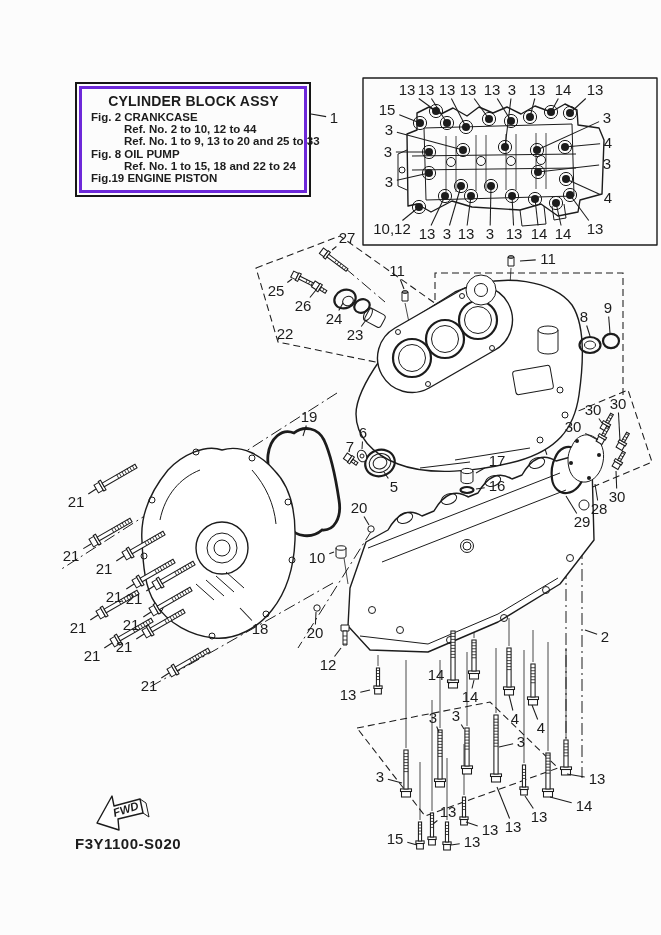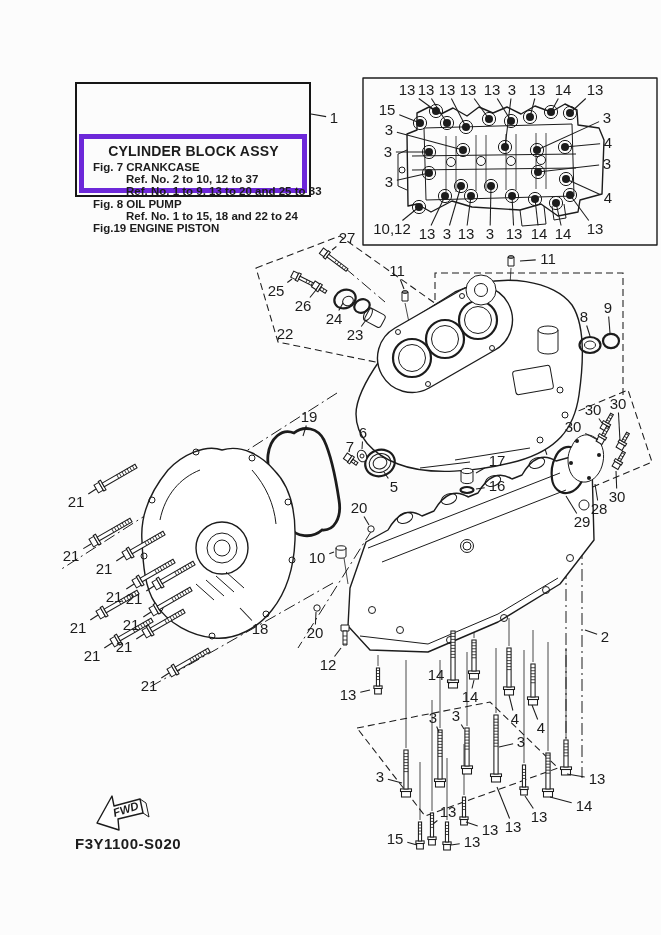--- a/index.html
+++ b/index.html
@@ -19,38 +19,38 @@
   .pf {fill:#fff;stroke:#1c1c1c;stroke-width:1.05;}
   .th {stroke:#1c1c1c;stroke-width:.8;}
   .ld {stroke:#1c1c1c;stroke-width:1.05;}
   .cl {font:15px "Liberation Sans",sans-serif;fill:#1c1c1c;text-anchor:middle;}
   .dotf{fill:#1c1c1c;}
   .dotr{fill:none;stroke:#1c1c1c;stroke-width:1;}
   
   .info-box{position:absolute;left:75px;top:82px;width:236px;height:115px;
             border:2px solid #161616;background:#fcfcfc;box-sizing:border-box;}
   .info-inner{position:absolute;left:2px;top:2px;right:2px;bottom:2px;
-              border:5px solid #6d28d9;padding:3px 4px 0 5px;box-sizing:border-box;margin-top:48px;}
+              border:3px solid #6d28d9;padding:3px 4px 0 5px;box-sizing:border-box;}
   .info-title{text-align:center;font-size:14px;font-weight:bold;letter-spacing:.2px;margin:1px 0 2px 0;}
   .fig-line{font-size:11.5px;font-weight:bold;line-height:12.2px;padding-left:4px;white-space:nowrap;}
   .ref-line{font-size:11.5px;font-weight:bold;line-height:12.2px;padding-left:37px;white-space:nowrap;}
   .code-text{font:600 15px "Liberation Sans",sans-serif;letter-spacing:.5px;fill:#1c1c1c;}
   .fwd-text{font:italic bold 11.5px "Liberation Sans",sans-serif;fill:#1c1c1c;}
 </style>
 </head>
 <body>
 
 <div class="page">
 
   <div class="info-box">
     <div class="info-inner">
       <div class="info-title">CYLINDER BLOCK ASSY</div>
       <div>
-        <div class="fig-line">Fig. 7 CRANKCASE</div>
-        <div class="ref-line">Ref. No. 2 to 10, 12 to 37</div>
+        <div class="fig-line">Fig. 2 CRANKCASE</div>
+        <div class="ref-line">Ref. No. 2 to 10, 12 to 44</div>
         <div class="ref-line">Ref. No. 1 to 9, 13 to 20 and 25 to 33</div>
         <div class="fig-line">Fig. 8 OIL PUMP</div>
         <div class="ref-line">Ref. No. 1 to 15, 18 and 22 to 24</div>
         <div class="fig-line">Fig.19 ENGINE PISTON</div>
       </div>
     </div>
   </div>
 
   <svg width="661" height="935" viewBox="0 0 661 935">
 

